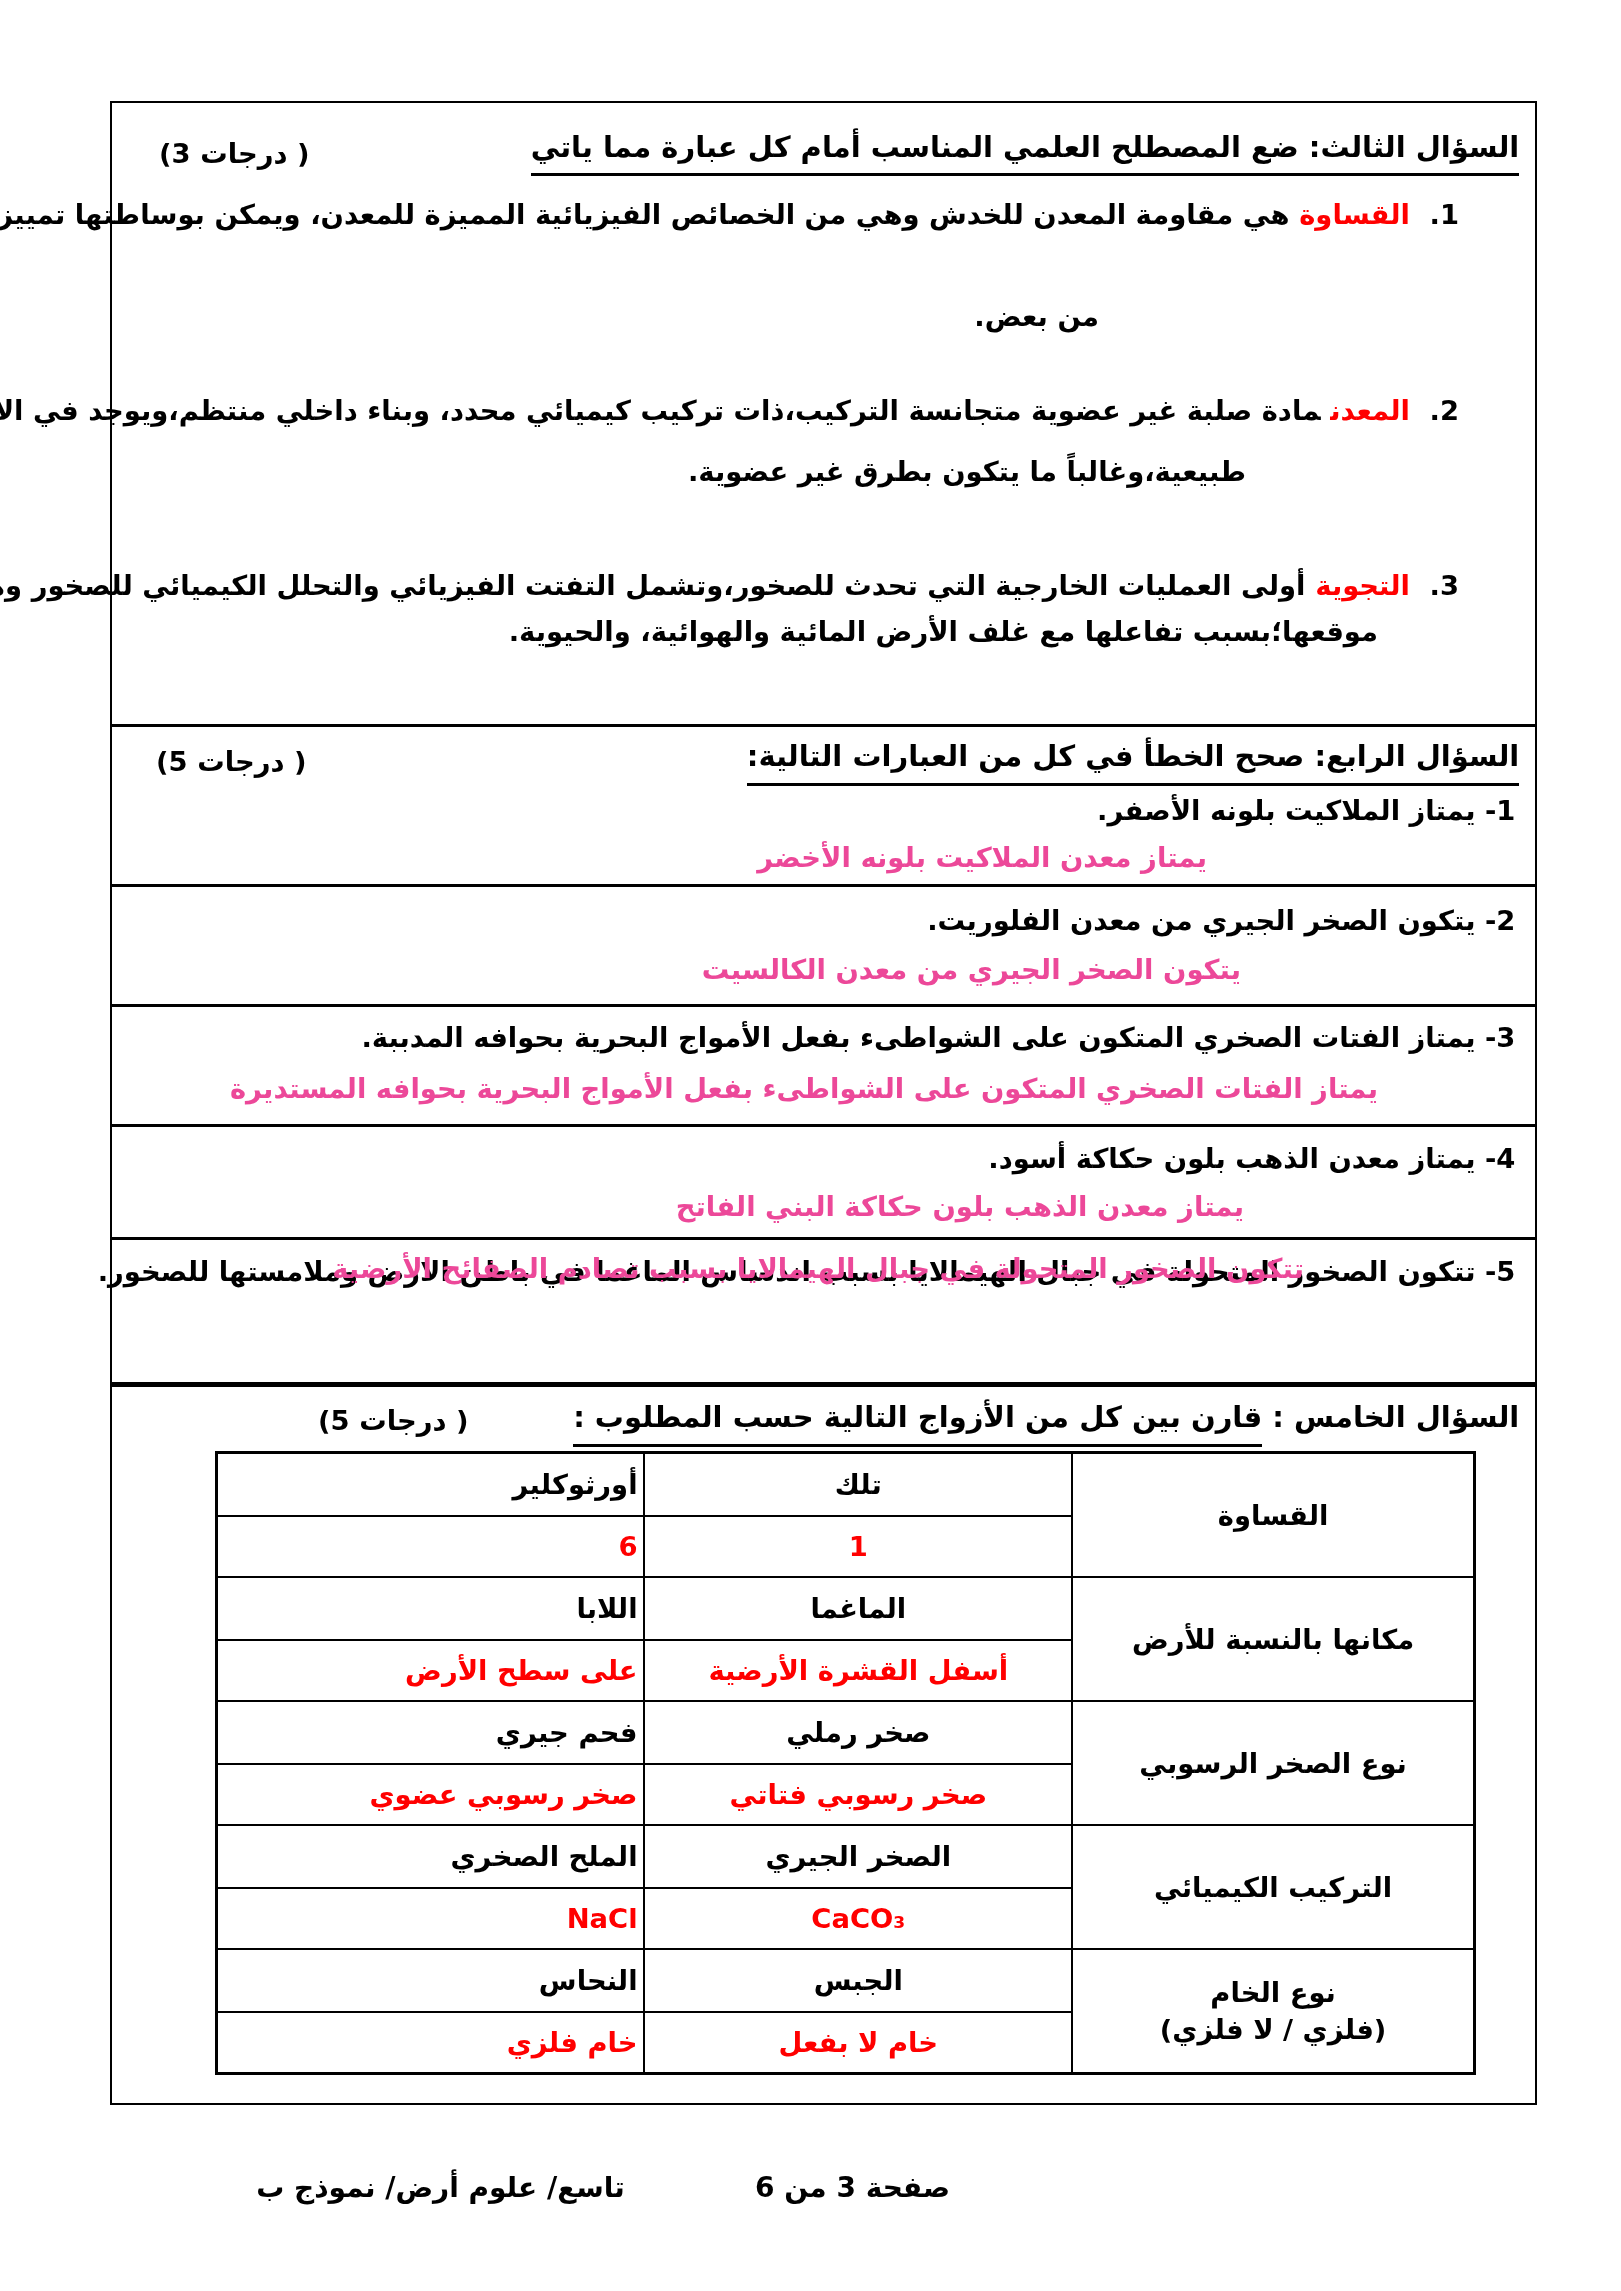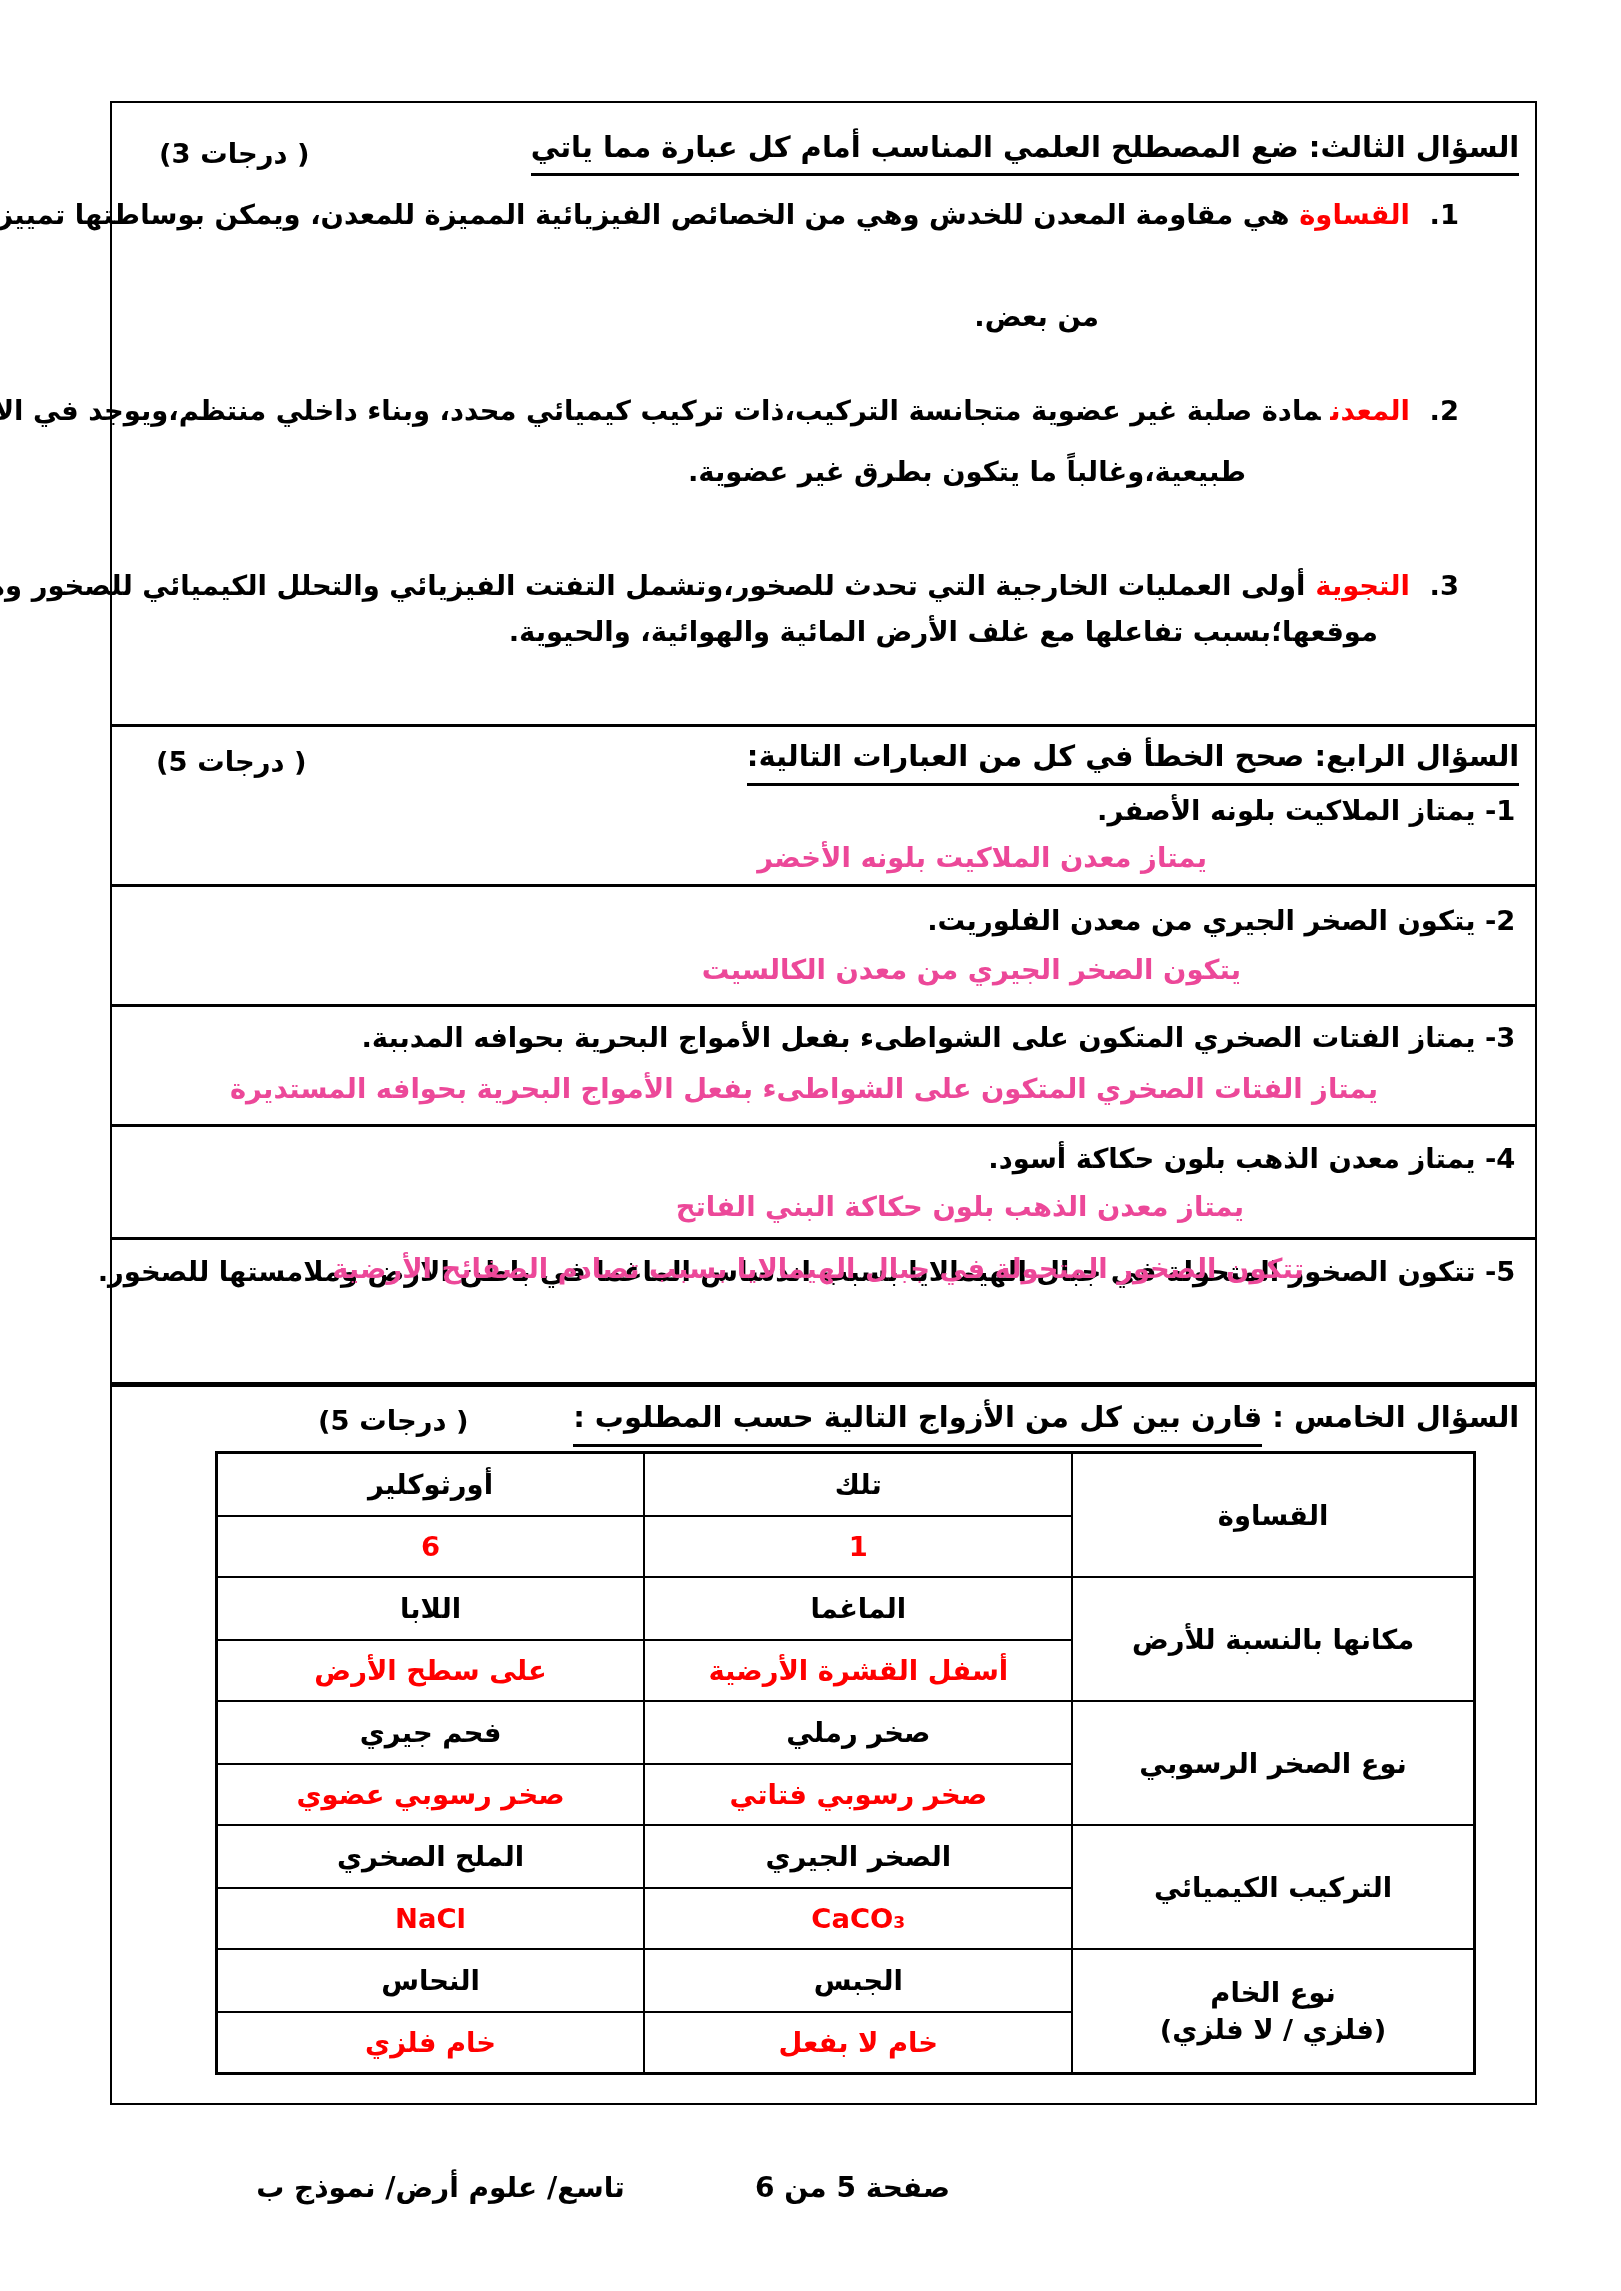--- a/index.html
+++ b/index.html
@@ -27,21 +27,21 @@
   table.cmp{
     border-collapse:collapse; table-layout:fixed; direction:rtl;
     border:3.9px solid #000;
   }
   table.cmp td{
     border:2.9px solid #000; text-align:center; vertical-align:middle;
     font-size:27.4px; font-weight:bold; padding:0 5.9px; overflow:hidden;
   }
   table.cmp td.crit{width:388px;}
   table.cmp td.cell-a{width:414px;}
-  table.cmp td.cell-b{width:414px;}
+  table.cmp td.cell-b{width:414px;text-align:right;}
   table.cmp tr.item-row td{height:61px;}
   table.cmp tr.ans-row td{height:59px; color:#FF0000;}
   .footer-text{font-size:28px; font-weight:bold; text-align:center; white-space:nowrap;}
   .crit2{display:block; margin-top:6px;}
   .ltr{direction:ltr; unicode-bidi:embed;}
 </style>
 </head>
 <body>
 
 <div class="page">
@@ -153,16 +153,16 @@
       </tr>
       <tr class="ans-row">
         <td class="cell-a">خام لا بفعل</td>
         <td class="cell-b">خام فلزي</td>
       </tr>
     </tbody>
       </table>
 
   </div>
 
-  <div class="abs footer-text" style="left:686px; top:2171px; width:333px;">صفحة 5 من 6</div>
+  <div class="abs footer-text" style="left:686px; top:2171px; width:333px;">صفحة 3 من 6</div>
   <div class="abs footer-text" style="left:230px; top:2171px; width:421px;">تاسع/ علوم أرض/ نموذج ب</div>
 </div>
 
 
 </body></html>

